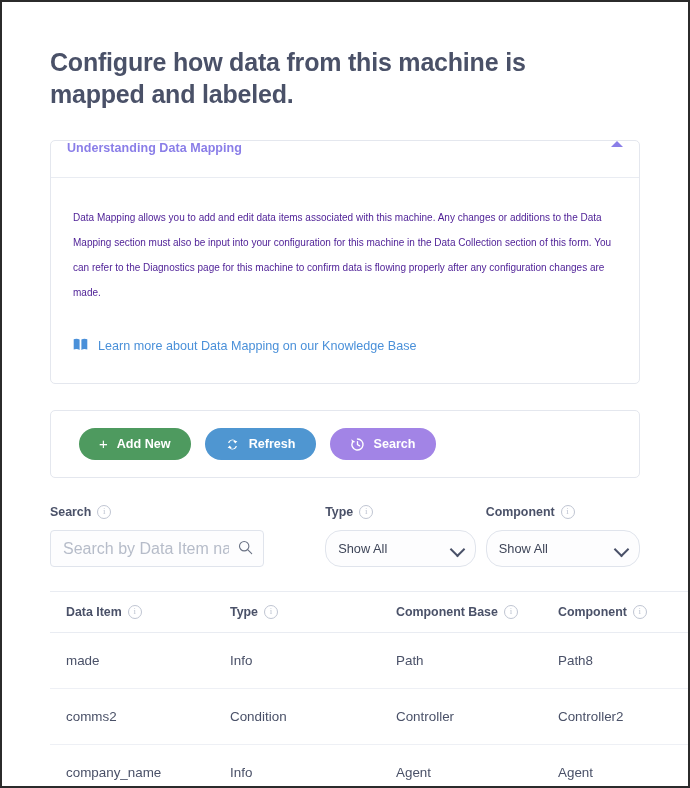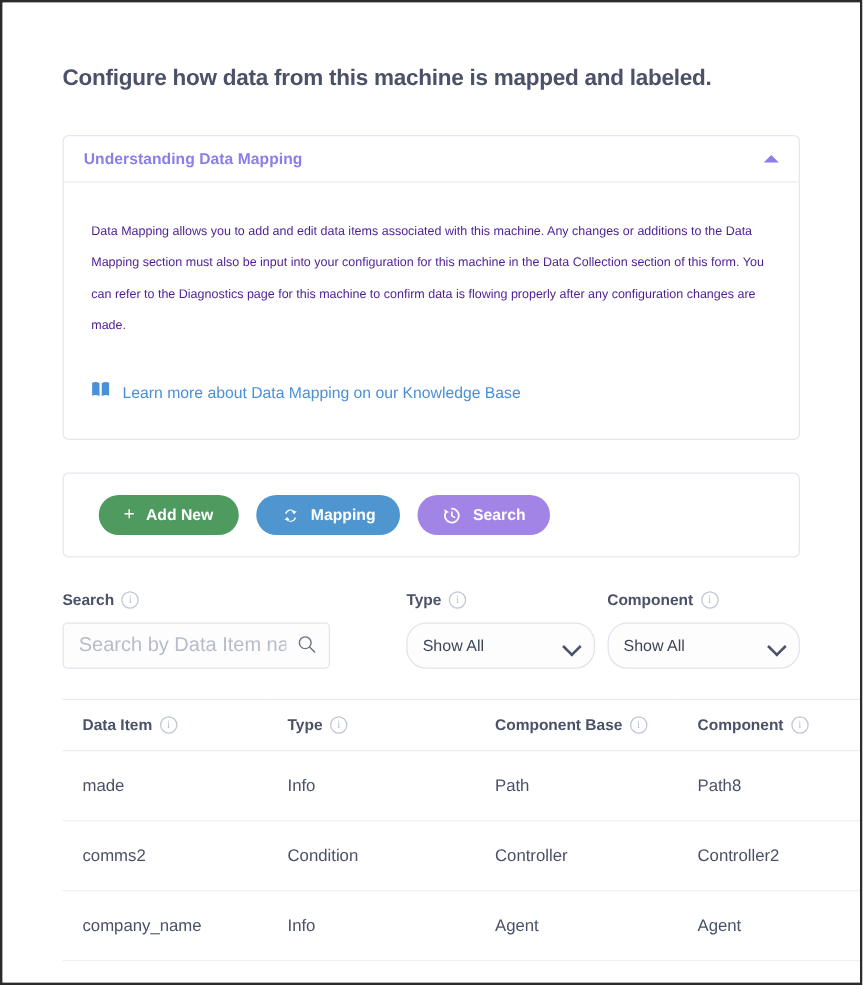--- a/index.html
+++ b/index.html
@@ -27,21 +27,21 @@
     height: 784px;
     background: #ffffff;
     overflow: hidden;
   }
   .inner {
     padding: 44px 48px 0 48px;
   }
 
   
   .page-title {
-    font-size: 18px;
+    font-size: 25px;
     line-height: 32px;
     font-weight: bold;
     color: #4a5168;
     letter-spacing: -0.2px;
     margin: 0 0 30px 0;
     max-width: 570px;
   }
 
   
   .card {
@@ -50,21 +50,20 @@
     background: #ffffff;
     box-sizing: border-box;
   }
   .accordion {
     width: 590px;
     margin-bottom: 26px;
   }
   .acc-header {
     height: 37px;
     display: flex;
-    align-items: center;
     justify-content: space-between;
     padding: 0 16px;
     border-bottom: 1px solid #e9ecf2;
     box-sizing: border-box;
     cursor: pointer;
   }
   .acc-title {
     font-size: 12.5px;
     font-weight: bold;
     color: #8a7ee8;
@@ -282,21 +281,21 @@
         <span class="plus">+</span>
         <span>Add New</span>
       </button>
       <button class="btn btn-refresh">
         <span>
           <svg width="15" height="15" viewBox="0 0 16 16">
             <path d="M3.2 6.2 A5 5 0 0 1 11.6 4.3 L13.2 4.3 L11.0 6.9 L8.8 4.3 L10.3 4.3 A3.6 3.6 0 0 0 4.6 6.4 Z" fill="#ffffff"></path>
             <path d="M12.8 9.8 A5 5 0 0 1 4.4 11.7 L2.8 11.7 L5.0 9.1 L7.2 11.7 L5.7 11.7 A3.6 3.6 0 0 0 11.4 9.6 Z" fill="#ffffff"></path>
           </svg>
         </span>
-        <span>Mapping</span>
+        <span>Refresh</span>
       </button>
       <button class="btn btn-revert">
         <span>
           <svg width="15" height="15" viewBox="0 0 16 16">
             <path d="M8 2.1 A5.9 5.9 0 1 1 2.6 5.6" fill="none" stroke="#ffffff" stroke-width="1.5" stroke-linecap="round"></path>
             <path d="M1.4 2.4 L2.3 6.0 L5.7 5.2 Z" fill="#ffffff"></path>
             <path d="M8 4.9 L8 8.2 L10.3 9.5" fill="none" stroke="#ffffff" stroke-width="1.4" stroke-linecap="round"></path>
           </svg>
         </span>
         <span>Search</span>

